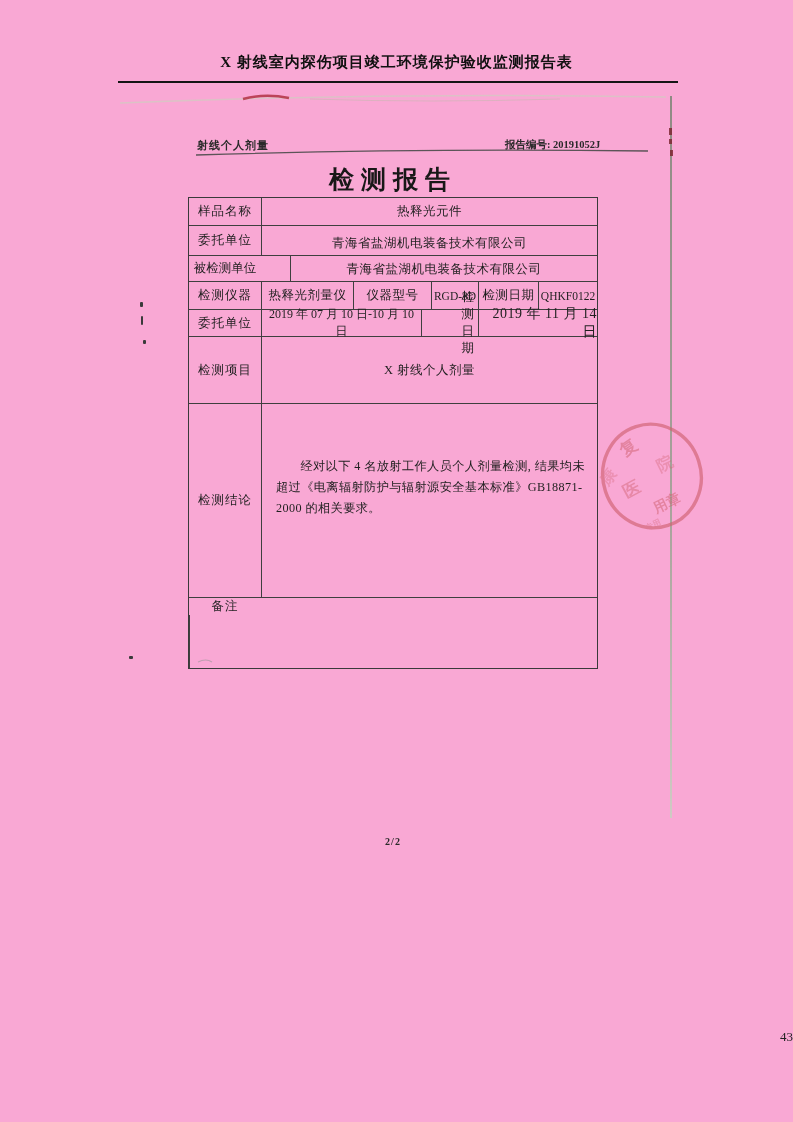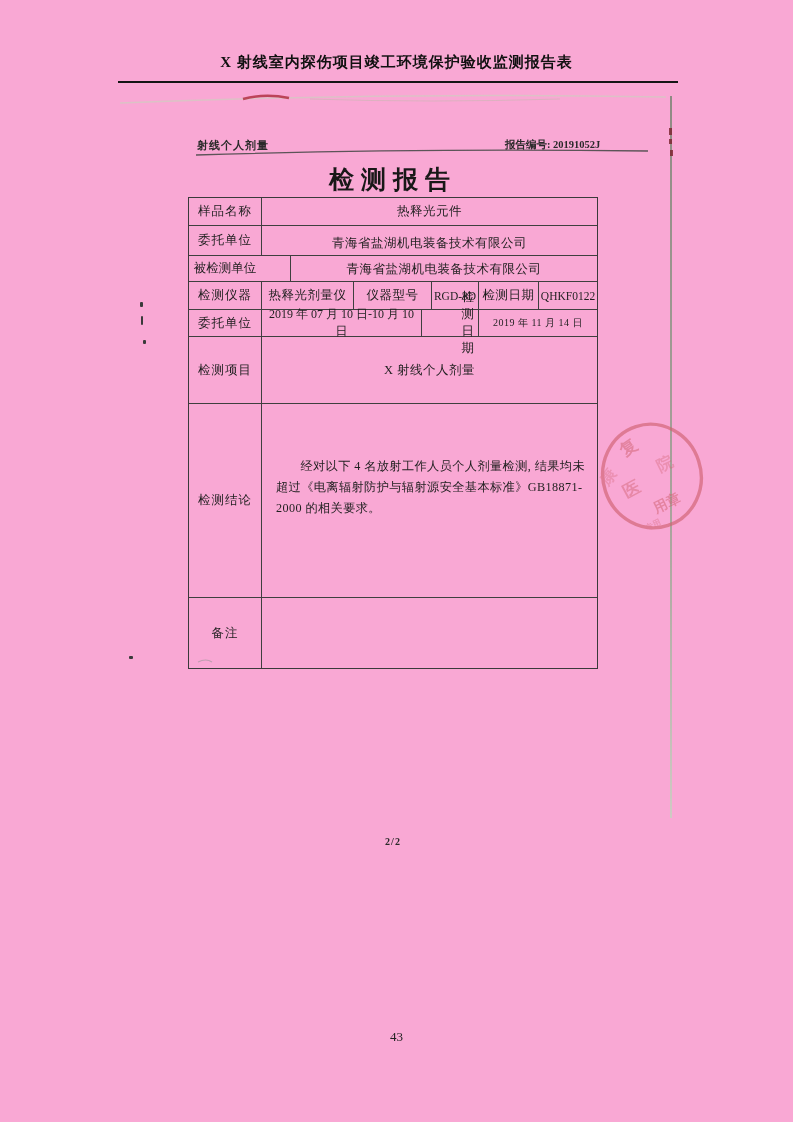--- a/index.html
+++ b/index.html
@@ -55,21 +55,21 @@
   .conclusion-cell { align-items:flex-start; justify-content:flex-start; text-align:left; }
   .conclusion-text {
     margin:52px 12px 0 14px; text-indent:2em; font-size:12.2px;
     line-height:21px; color:#1f1f1f; letter-spacing:.4px;
   }
   .scan-page-indicator {
     position:absolute; left:188px; top:836px; width:410px; text-align:center;
     font-size:10px; font-weight:bold; color:#2a2a2a; letter-spacing:1px;
   }
   .page-footer-number {
-    position:absolute; top:1029px; left:0; width:100%; text-align:center;
+    position:absolute; top:1029px; left:0; width:100%; text-align:right;
     font-size:13px; color:#222;
   }
   .artifact-overlay { position:absolute; left:0; top:0; pointer-events:none; }
   .speck { position:absolute; background:#3a3a3a; border-radius:1px; }
   .stamp-box { position:absolute; left:586px; top:412px; width:138px; height:138px; }
   .stamp-char { font-family:"Liberation Serif", serif; font-weight:bold; }
 </style>
 </head>
 <body>
 
@@ -123,37 +123,37 @@
       <div class="tcell" style="width:78px; flex:none;">仪器型号</div>
       <div class="tcell" style="width:47px; flex:none; font-size:11.5px; letter-spacing:0;">RGD-3D</div>
       <div class="tcell" style="width:60px; flex:none;">检测日期</div>
       <div class="tcell grow-cell" style="font-size:11.5px; letter-spacing:0;">QHKF0122</div>
     </div>
 
     <div class="trow" style="height:27px;">
       <div class="tcell label-cell">委托单位</div>
       <div class="tcell" style="width:160px; flex:none; font-size:12px; letter-spacing:0;">2019 年 07 月 10 日-10 月 10 日</div>
       <div class="tcell" style="width:57px; flex:none;padding-left:36px;">检测日期</div>
-      <div class="tcell grow-cell" style="font-size:10px;">2019 年 11 月 14 日</div>
+      <div class="tcell grow-cell" style="font-size:14px;">2019 年 11 月 14 日</div>
     </div>
 
 
     <div class="trow" style="height:67px;">
       <div class="tcell label-cell">检测项目</div>
       <div class="tcell grow-cell">X 射线个人剂量</div>
     </div>
 
     <div class="trow" style="height:194px;">
       <div class="tcell label-cell">检测结论</div>
       <div class="tcell grow-cell conclusion-cell">
         <p class="conclusion-text">经对以下 4 名放射工作人员个人剂量检测, 结果均未超过《电离辐射防护与辐射源安全基本标准》GB18871-2000 的相关要求。</p>
       </div>
     </div>
 
-    <div class="trow" style="height:71px;">
+    <div class="trow" style="height:71px;flex-direction:column;">
       <div class="tcell label-cell">备注</div>
       <div class="tcell grow-cell"></div>
     </div>
 
   </div>
 
   <div class="stamp-box">
     <svg width="138" height="138" viewBox="0 0 138 138">
       <g transform="rotate(-18 66 64)" opacity="0.62">
         <ellipse cx="66" cy="64" rx="49" ry="52" fill="none" stroke="#cf5f6d" stroke-width="3.4"></ellipse>

